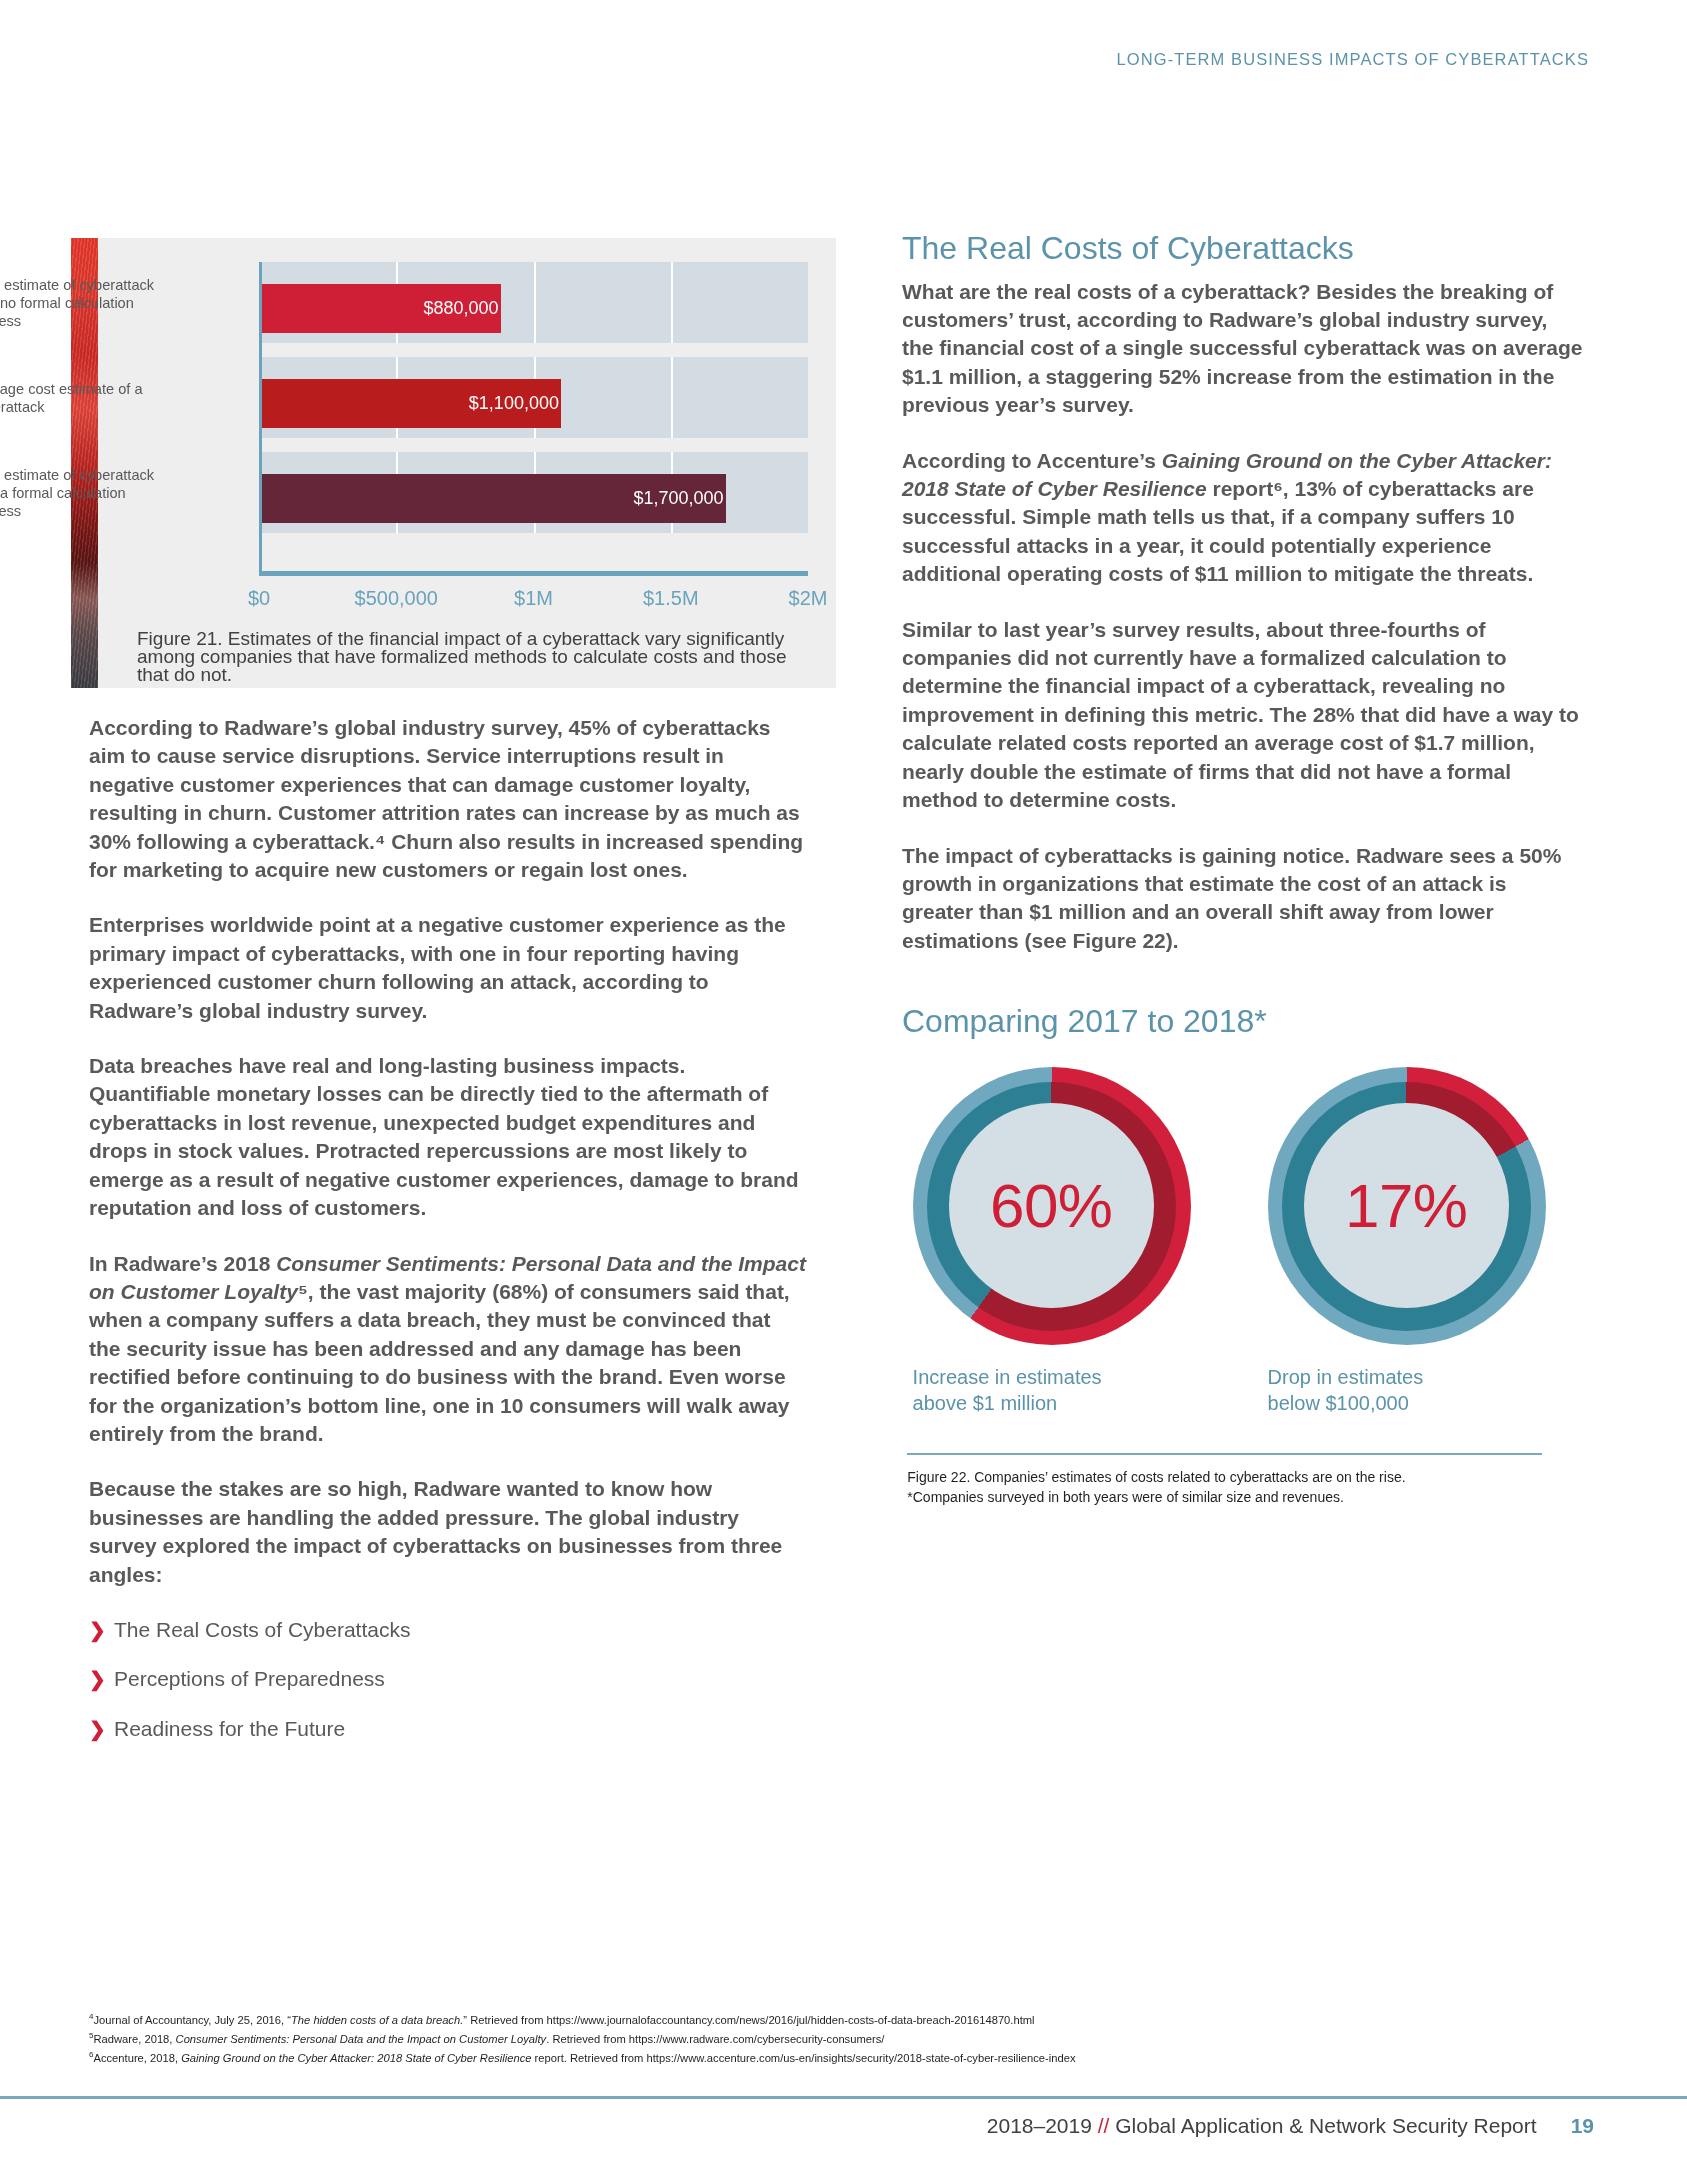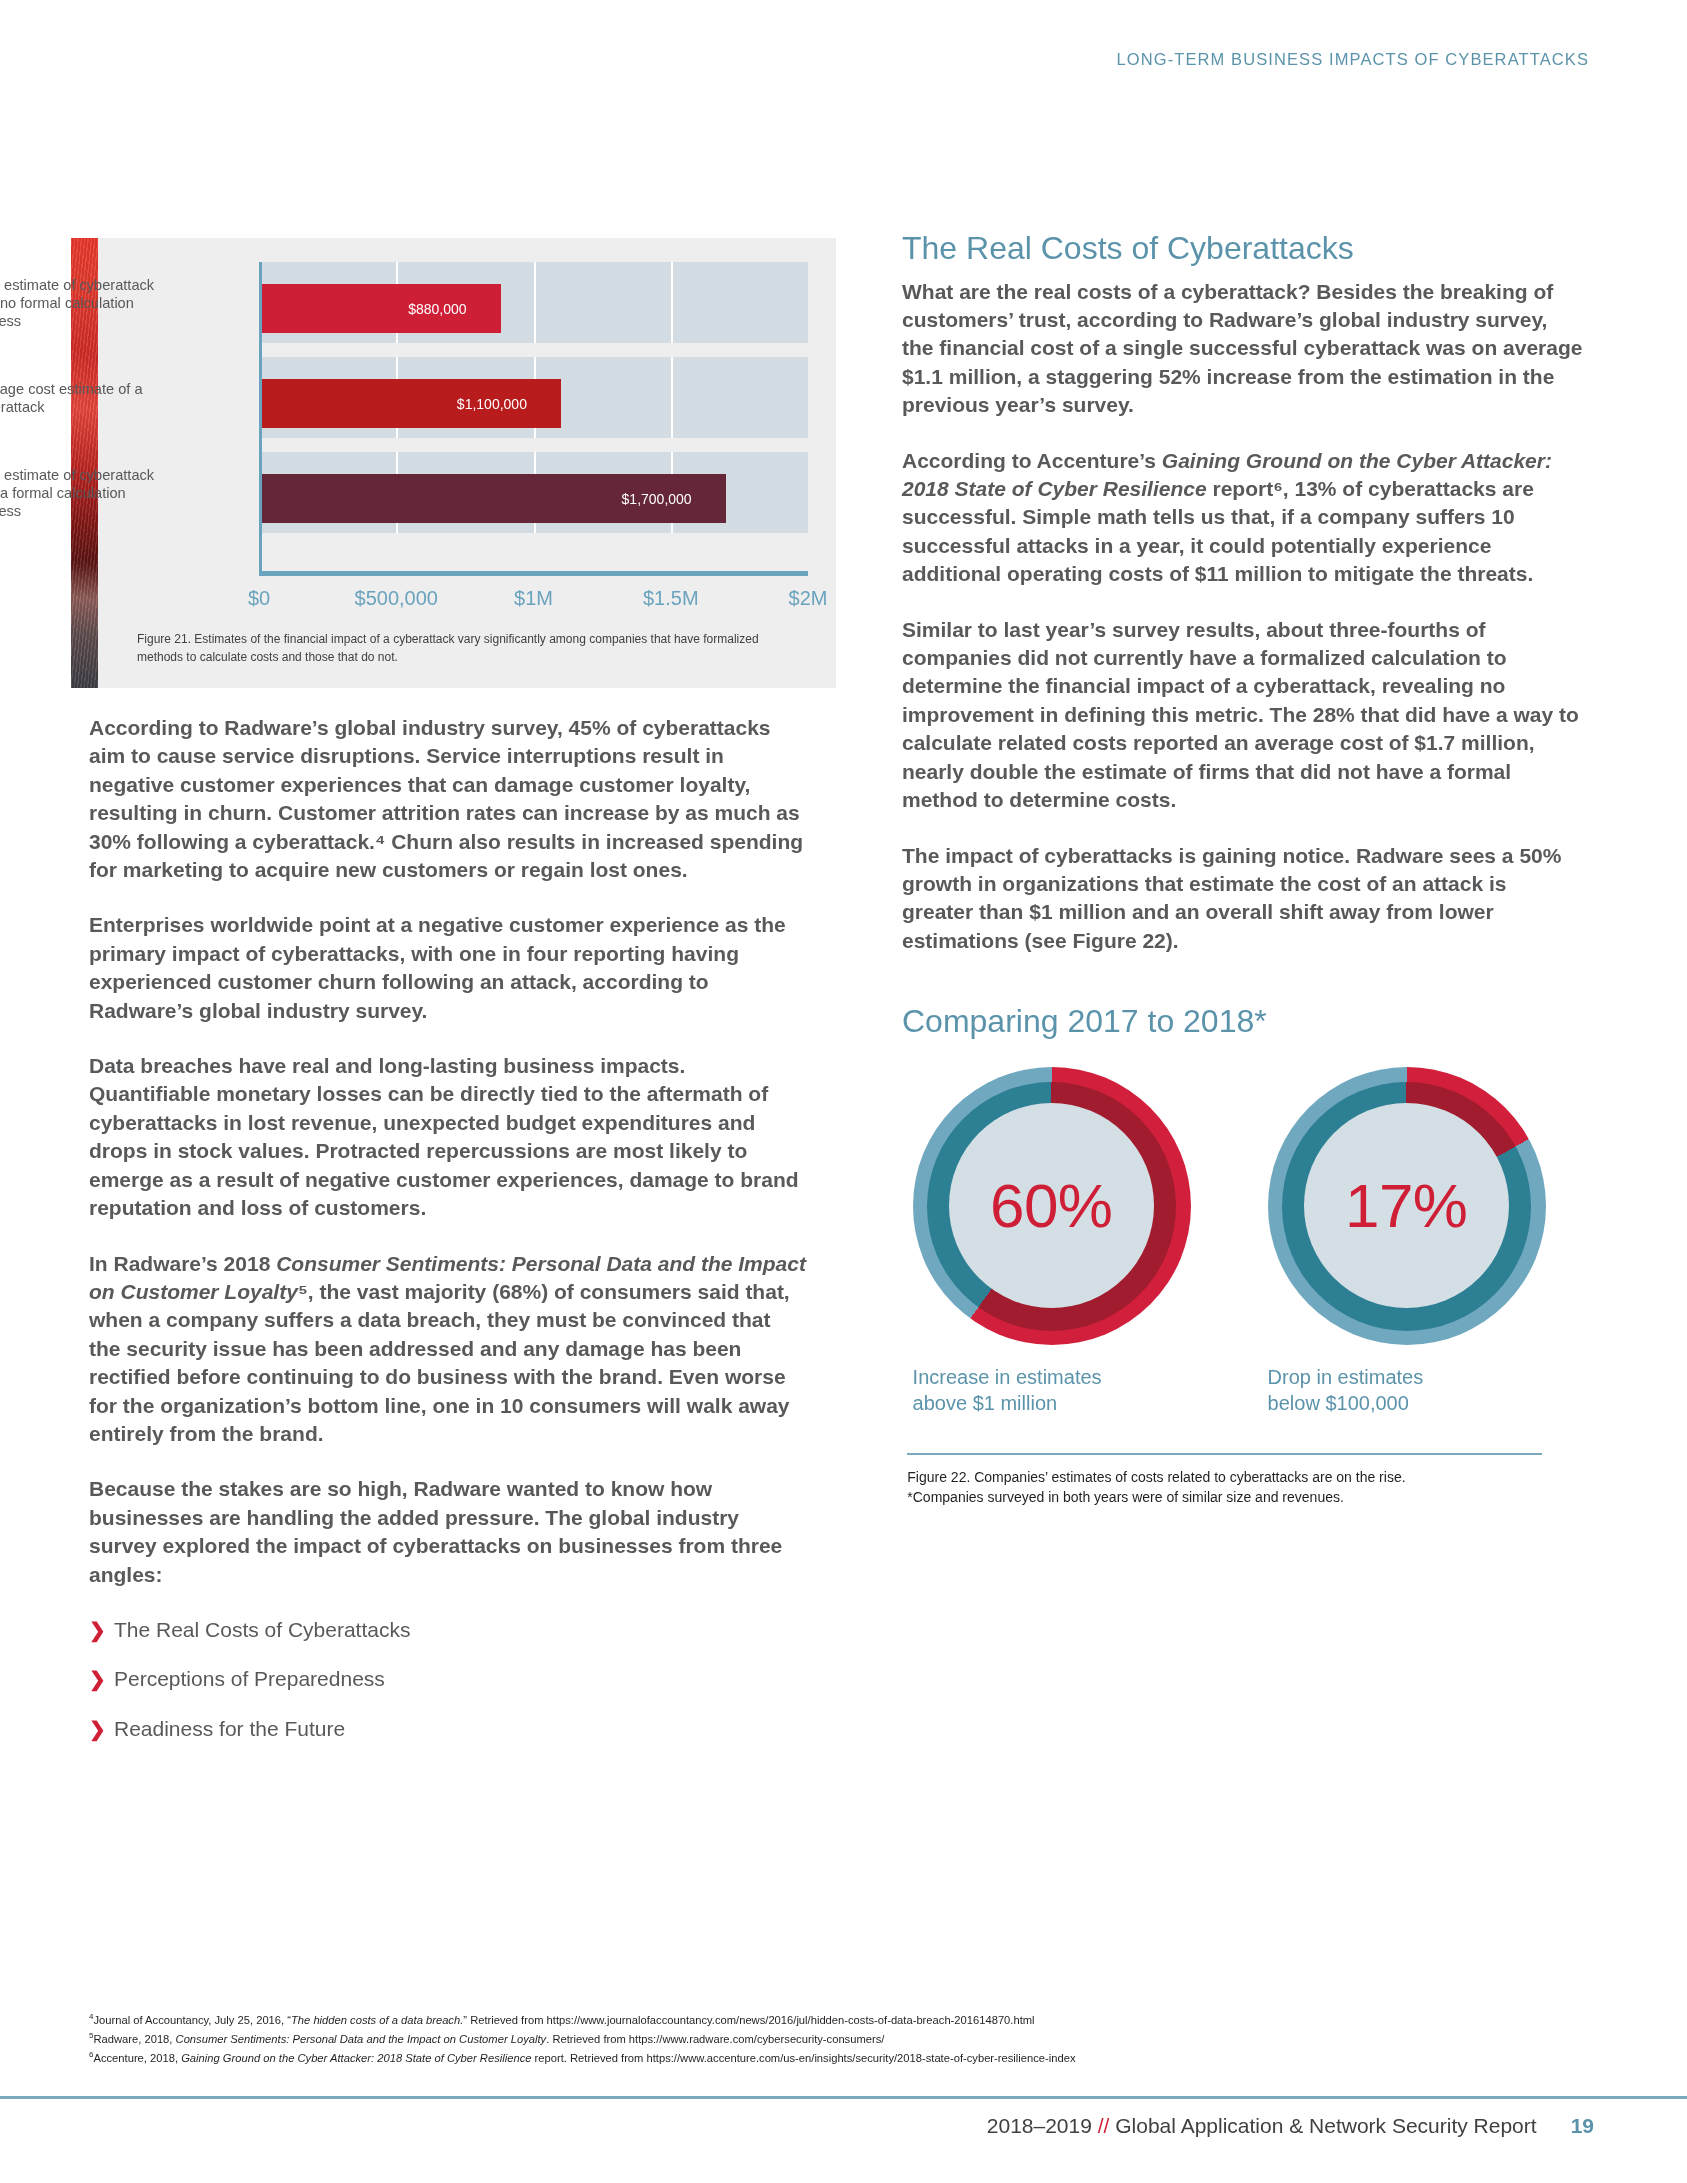--- a/index.html
+++ b/index.html
@@ -115,23 +115,23 @@
   }
   .bar-fill {
     position: absolute;
     left: 76px;
     top: 22px;
     bottom: 10px;
     display: flex;
     align-items: center;
     justify-content: flex-end;
     box-sizing: border-box;
-    padding-right: 34px;
+    padding-right: 2px;
     color: #ffffff;
-    font-size: 14px;
+    font-size: 18px;
     white-space: nowrap;
   }
   .bar-fill.c-red    { background: #cf1f36; }
   .bar-fill.c-blue   { background: #b91c1c; }
   .bar-fill.c-maroon { background: #662639; }
 
   #axis-line {
     position: absolute;
     left: 76px;
     right: 0;
@@ -160,21 +160,21 @@
     font-size: 20px;
     color: #6aa3bd;
     transform: translateX(-50%);
     white-space: nowrap;
   }
   #figure21-caption {
     position: absolute;
     left: 66px;
     right: 40px;
     top: 392px;
-    font-size: 12px;
+    font-size: 19px;
     line-height: 18px;
     color: #414042;
   }
 
   
   .para {
     font-size: 21px;
     line-height: 28.4px;
     color: #58595b;
     margin: 0 0 27px 0;

